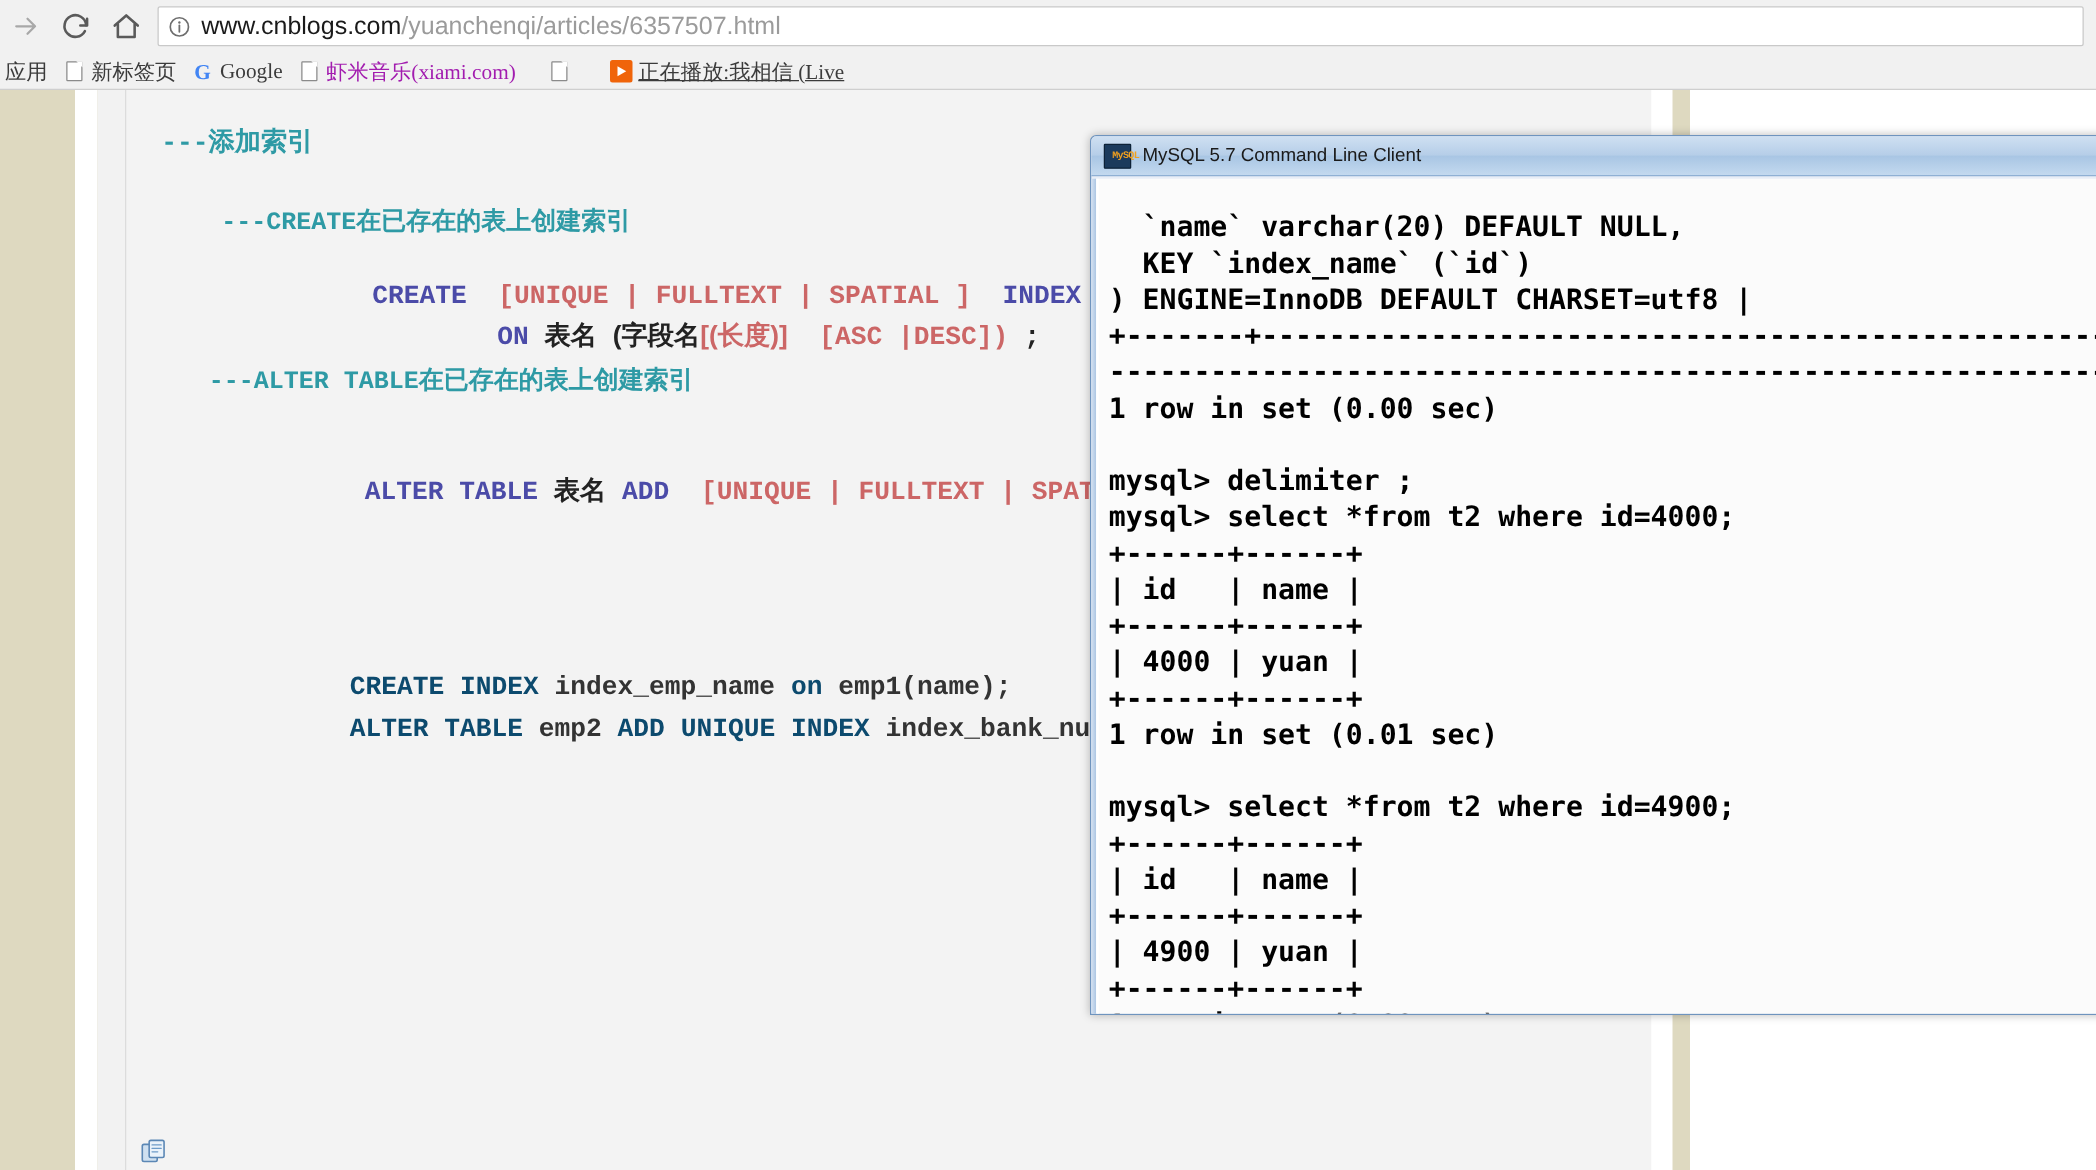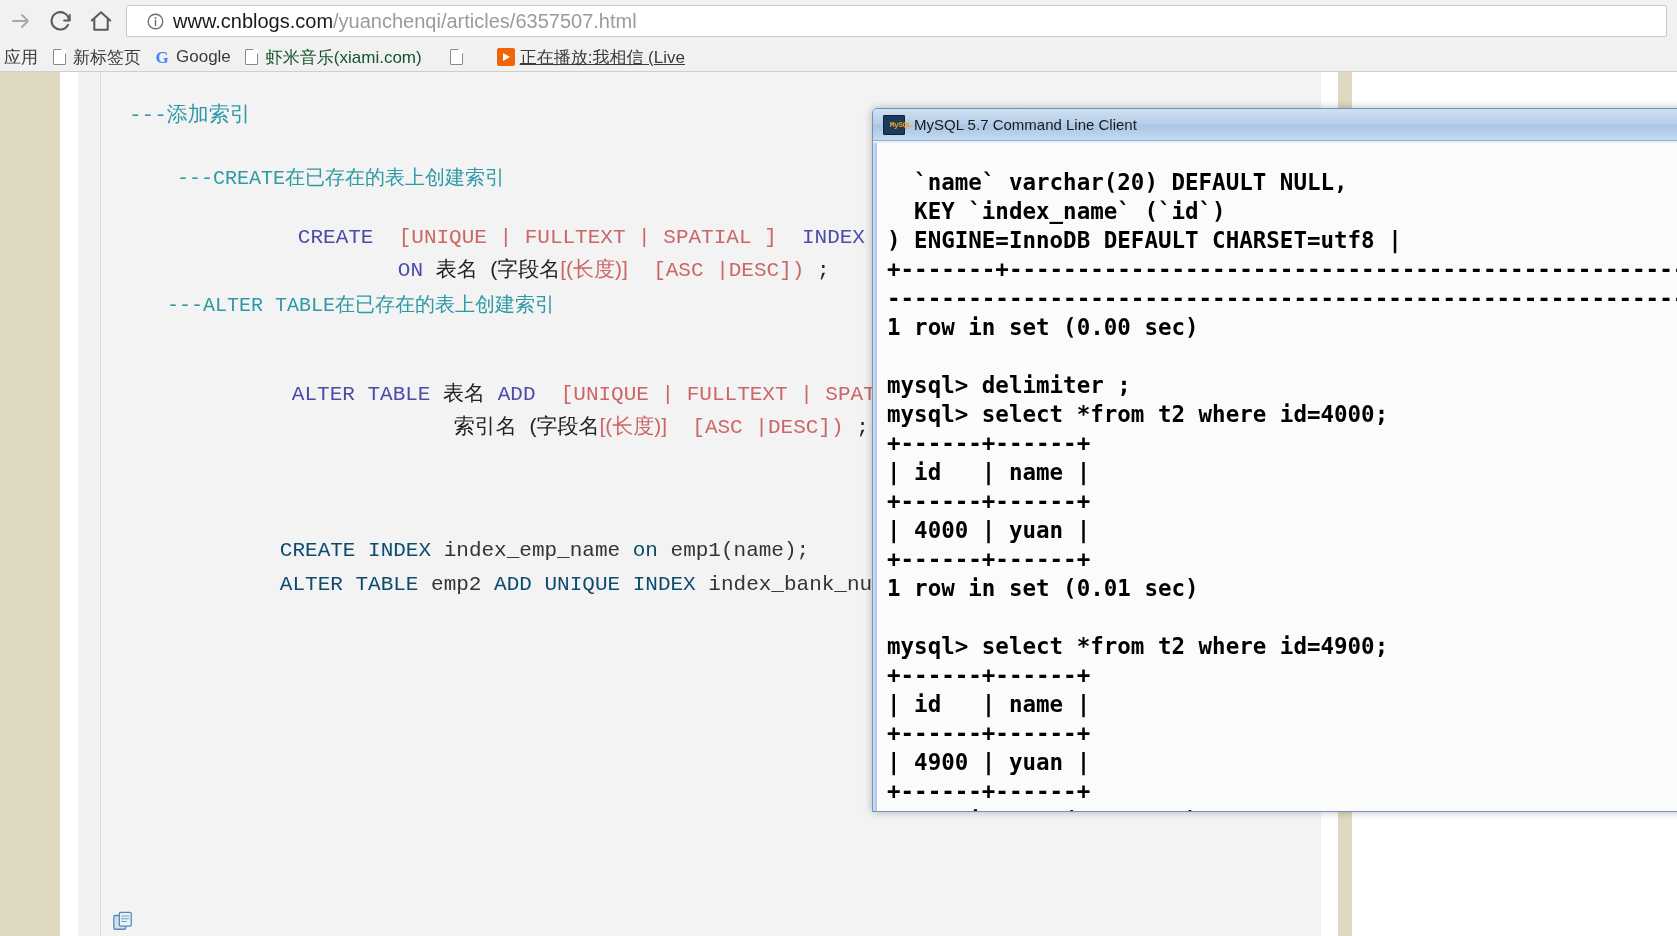--- a/index.html
+++ b/index.html
@@ -28,21 +28,21 @@
     flex:0 0 auto;
   }
   .nav-btn svg{display:block;}
   #omnibox{
     flex:1 1 auto;height:32px;margin-left:6px;margin-right:10px;
     background:#ffffff;
     border:1px solid #c9c9c9;
     border-radius:2px;
     display:flex;align-items:center;
     box-sizing:border-box;
-    padding-left:18px;
+    padding-left:6px;
   }
   #info-icon{
     width:20px;height:20px;flex:0 0 auto;
     display:flex;align-items:center;justify-content:center;
     color:#6e6e6e;margin-right:8px;
   }
   #url-text{
     font-size:20px;color:#9b9b9b;
     white-space:nowrap;overflow:hidden;
     letter-spacing:0px;
@@ -51,22 +51,22 @@
 
   #bookmarks-row{
     position:absolute;left:0;top:42px;width:1677px;height:30px;
     display:flex;align-items:center;
   }
   .bm{
     display:flex;align-items:center;height:26px;
     margin-right:4px;padding:0 4px;
     white-space:nowrap;flex:0 0 auto;
   }
-  .bm-label{font-size:17px;color:#3b3b3b;}
-  .bm-label.dim{color:#14532d;}
+  .bm-label{font-size:17px;color:#3b3b3b;font-family:Liberation Serif, serif;}
+  .bm-label.dim{color:#a21caf;}
   .bm-ico{
     width:18px;height:18px;margin-right:5px;flex:0 0 auto;
     display:flex;align-items:center;justify-content:center;
   }
   .page-ico{
     width:13px;height:16px;border:1.5px solid #8a8a8a;
     border-radius:1px;box-sizing:border-box;
     position:relative;background:#fff;
   }
   .page-ico:after{
@@ -86,20 +86,21 @@
     border-top:4.5px solid transparent;border-bottom:4.5px solid transparent;
     margin-left:2px;
   }
   .bm-underline{text-decoration:underline;}
 
   
   #page-area{
     position:absolute;left:0;top:72px;width:1352px;height:864px;
     background:#ded9c0;
     overflow:hidden;
+    font-weight:bold;
   }
   #page-white-gutter{
     position:absolute;left:60px;top:0;width:18px;height:864px;
     background:#ffffff;
   }
   #page-right-white{
     position:absolute;left:1320px;top:0;width:18px;height:864px;
     background:#ffffff;
   }
   #content-col{
@@ -287,23 +288,20 @@
       <div class="code" style="left:196px;top:161px;">
         <span class="kw">ON</span><span class="plain"> </span><span class="cjk plain">表名</span><span class="plain"> </span><span class="cjk plain">(字段名</span><span class="br cjk">[(长度)]</span><span class="plain">  </span><span class="br">[ASC |DESC])</span><span class="plain"> </span><span class="plain">;</span>
       </div>
 
       <div class="code teal" style="left:66px;top:222px;font-size:20px;">---ALTER TABLE在已存在的表上创建索引</div>
 
       <div class="code" style="left:90px;top:285px;">
         <span class="kw">ALTER TABLE</span><span class="plain"> </span><span class="cjk plain">表名</span><span class="plain"> </span><span class="kw">ADD</span><span class="plain">  </span><span class="br">[UNIQUE | FULLTEXT | SPATIAL ]</span><span class="plain"> </span><span class="kw">INDEX</span>
       </div>
 
-      <div class="code" style="left:252px;top:318px;">
-        <span class="cjk plain">索引名</span><span class="plain"> </span><span class="cjk plain">(字段名</span><span class="br cjk">[(长度)]</span><span class="plain">  </span><span class="br">[ASC |DESC])</span><span class="plain"> </span><span class="plain">;</span>
-      </div>
 
       <div class="code" style="left:78px;top:443px;">
         <span class="kw2">CREATE INDEX</span><span class="plain"> </span><span class="id">index_emp_name</span><span class="plain"> </span><span class="kw2">on</span><span class="plain"> </span><span class="id">emp1(name);</span>
       </div>
 
       <div class="code" style="left:78px;top:477px;">
         <span class="kw2">ALTER TABLE</span><span class="plain"> </span><span class="id">emp2</span><span class="plain"> </span><span class="kw2">ADD UNIQUE INDEX</span><span class="plain"> </span><span class="id">index_bank_num(band_num);</span>
       </div>
 
 

